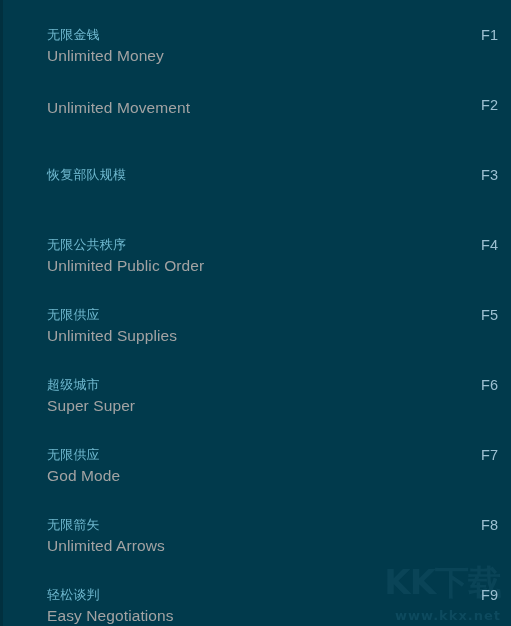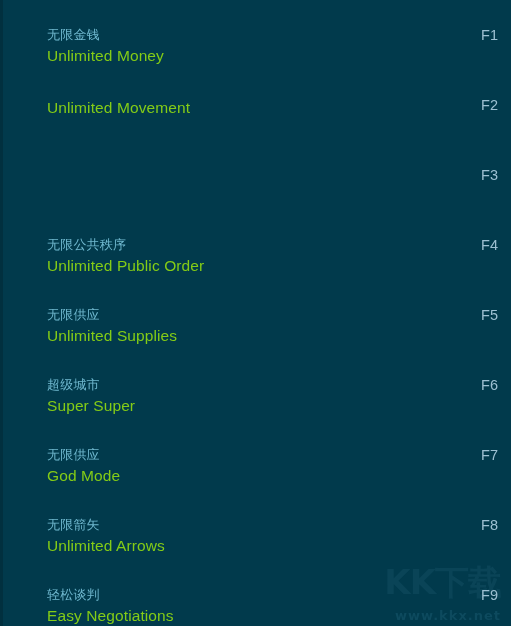--- a/index.html
+++ b/index.html
@@ -56,21 +56,21 @@
     display: block;
     color: #6fb8cf;
     font-size: 13px;
     line-height: 18px;
     letter-spacing: 0.2px;
     white-space: nowrap;
   }
 
   .en {
     display: block;
-    color: #84cc16;
+    color: #a3a3a3;
     font-size: 15.5px;
     line-height: 20px;
     letter-spacing: 0.1px;
     white-space: nowrap;
     margin-top: 2px;
   }
 
   .hotkey {
     position: absolute;
     right: 0;
@@ -138,20 +138,21 @@
     <span class="hotkey">F1</span>
   </li>
     <li class="cheat-row" style="top: 82px;">
     <span class="labels">
       <span class="en">Unlimited Movement</span>
     </span>
     <span class="hotkey">F2</span>
   </li>
     <li class="cheat-row" style="top: 152px;">
     <span class="labels">
+      <span class="cn">恢复部队规模</span>
     </span>
     <span class="hotkey">F3</span>
   </li>
     <li class="cheat-row" style="top: 222px;">
     <span class="labels">
       <span class="cn">无限公共秩序</span>
       <span class="en">Unlimited Public Order</span>
     </span>
     <span class="hotkey">F4</span>
   </li>

